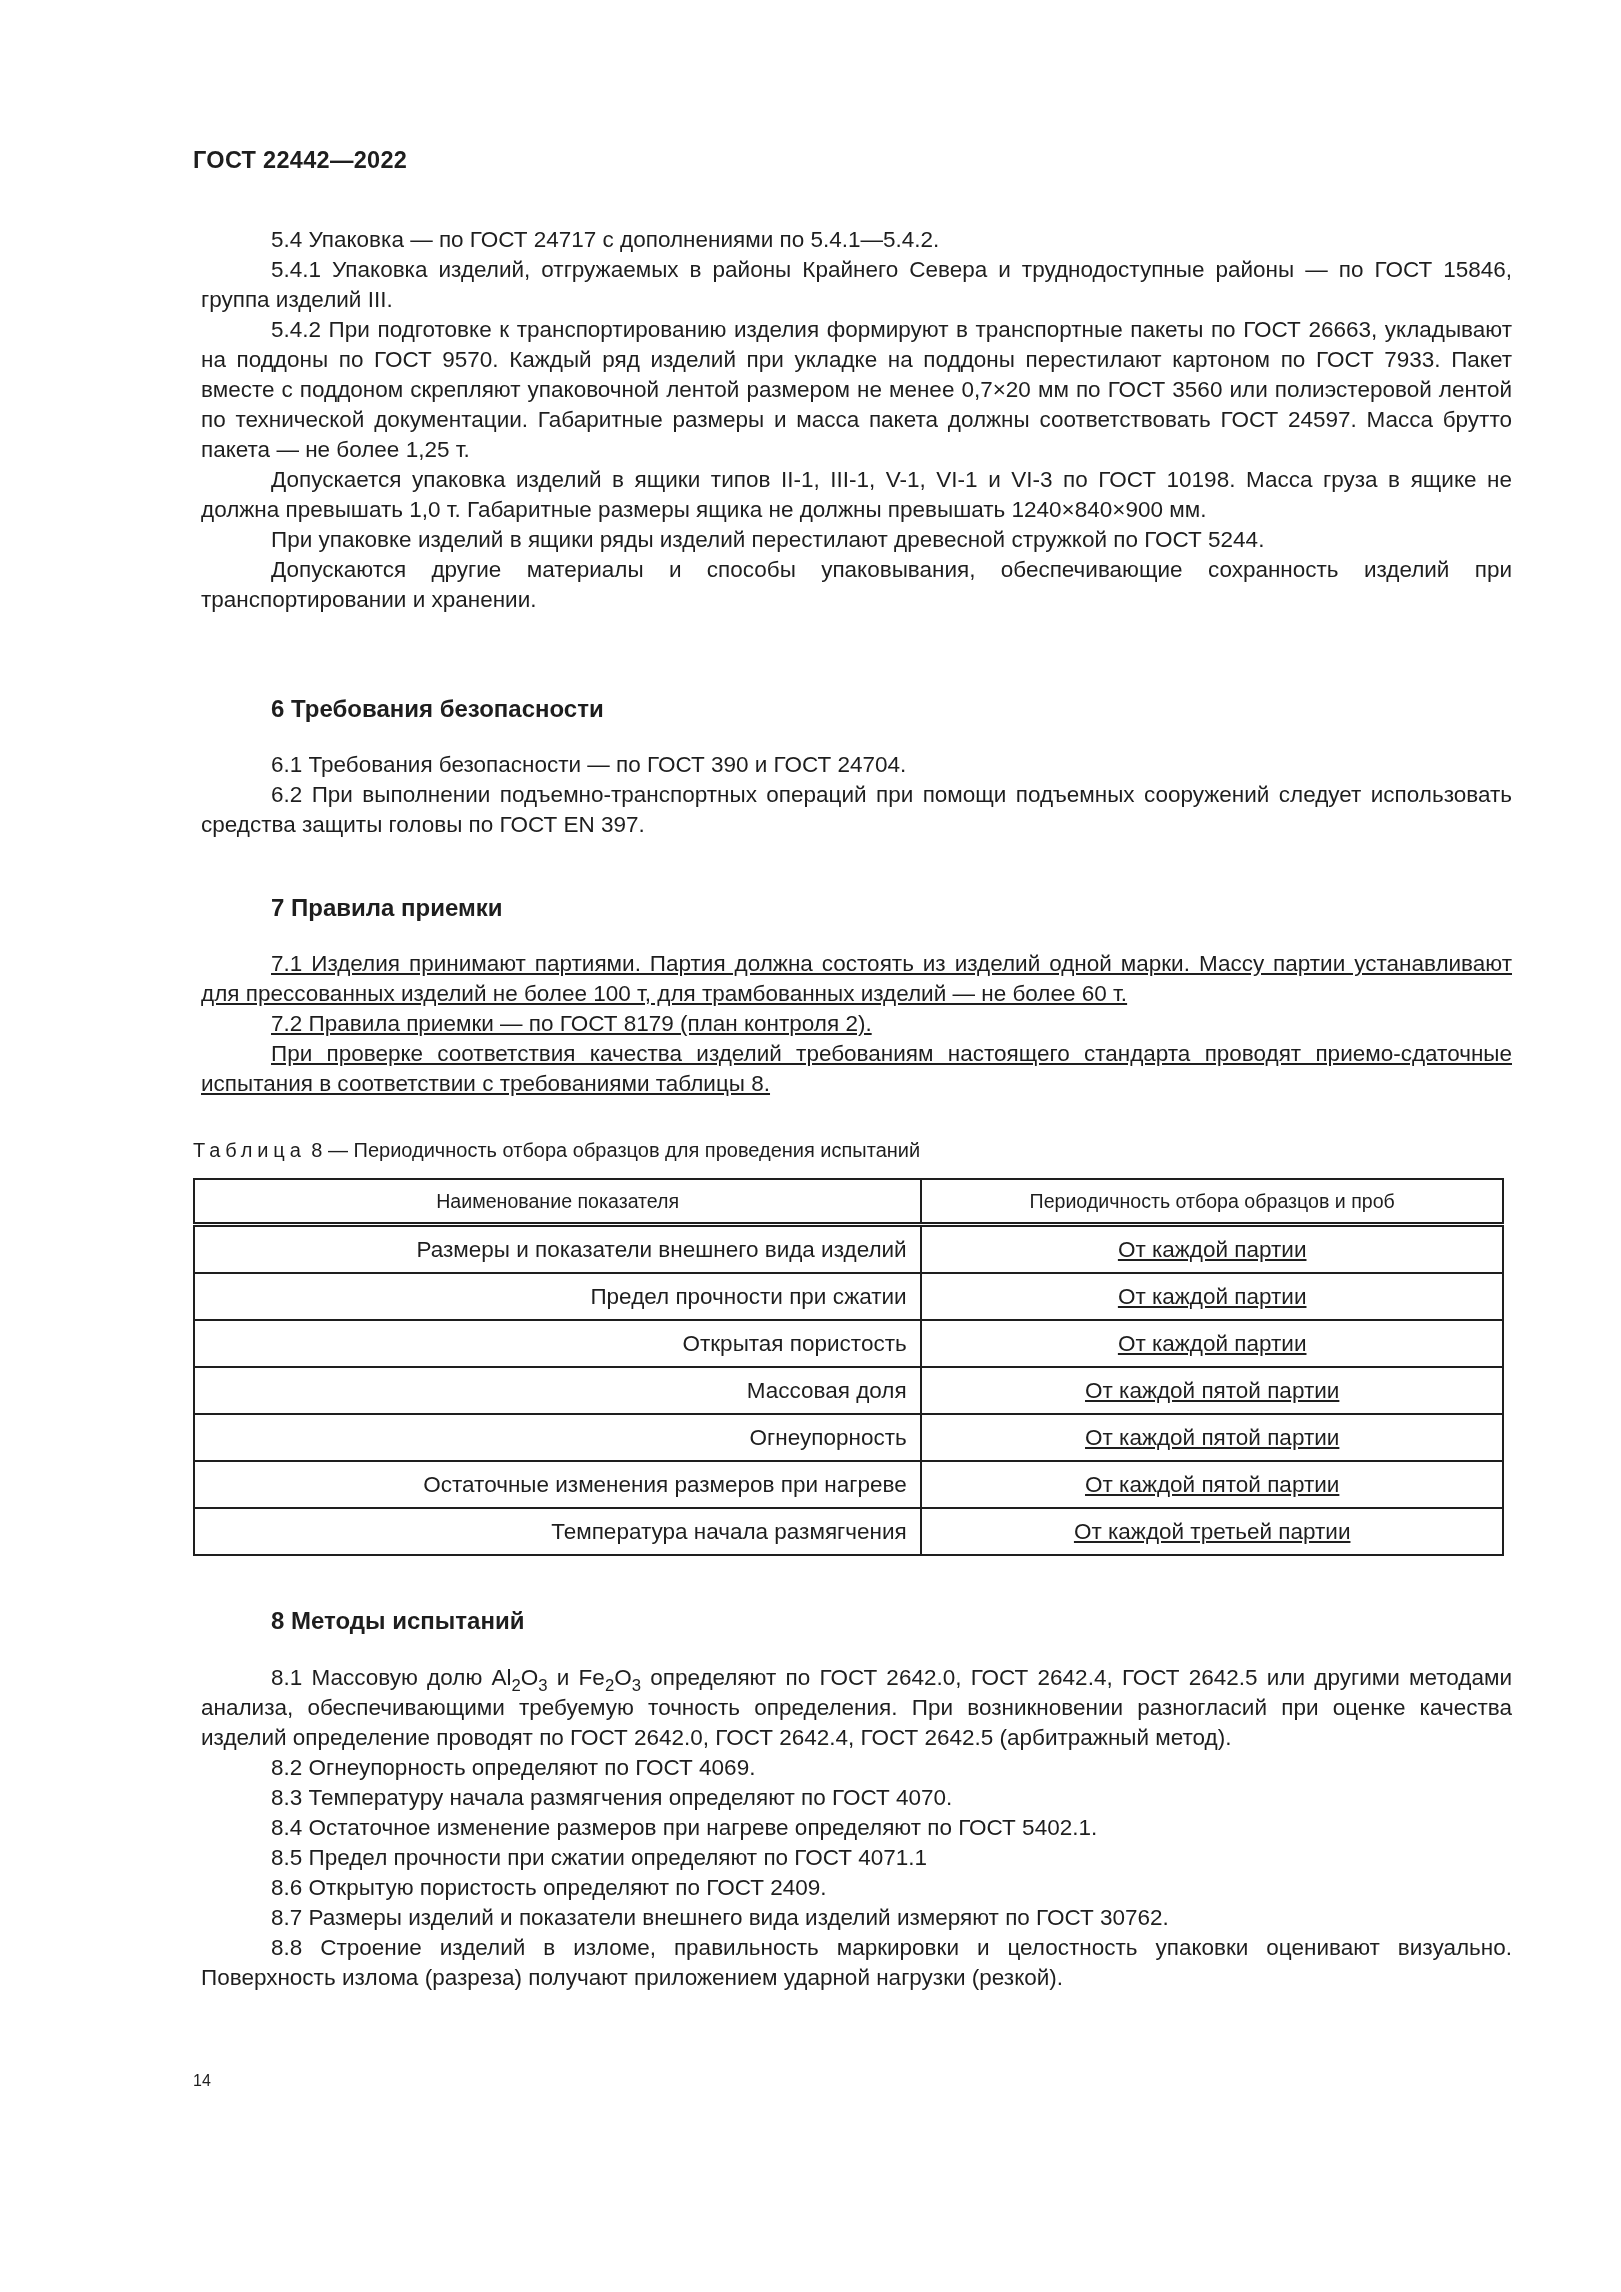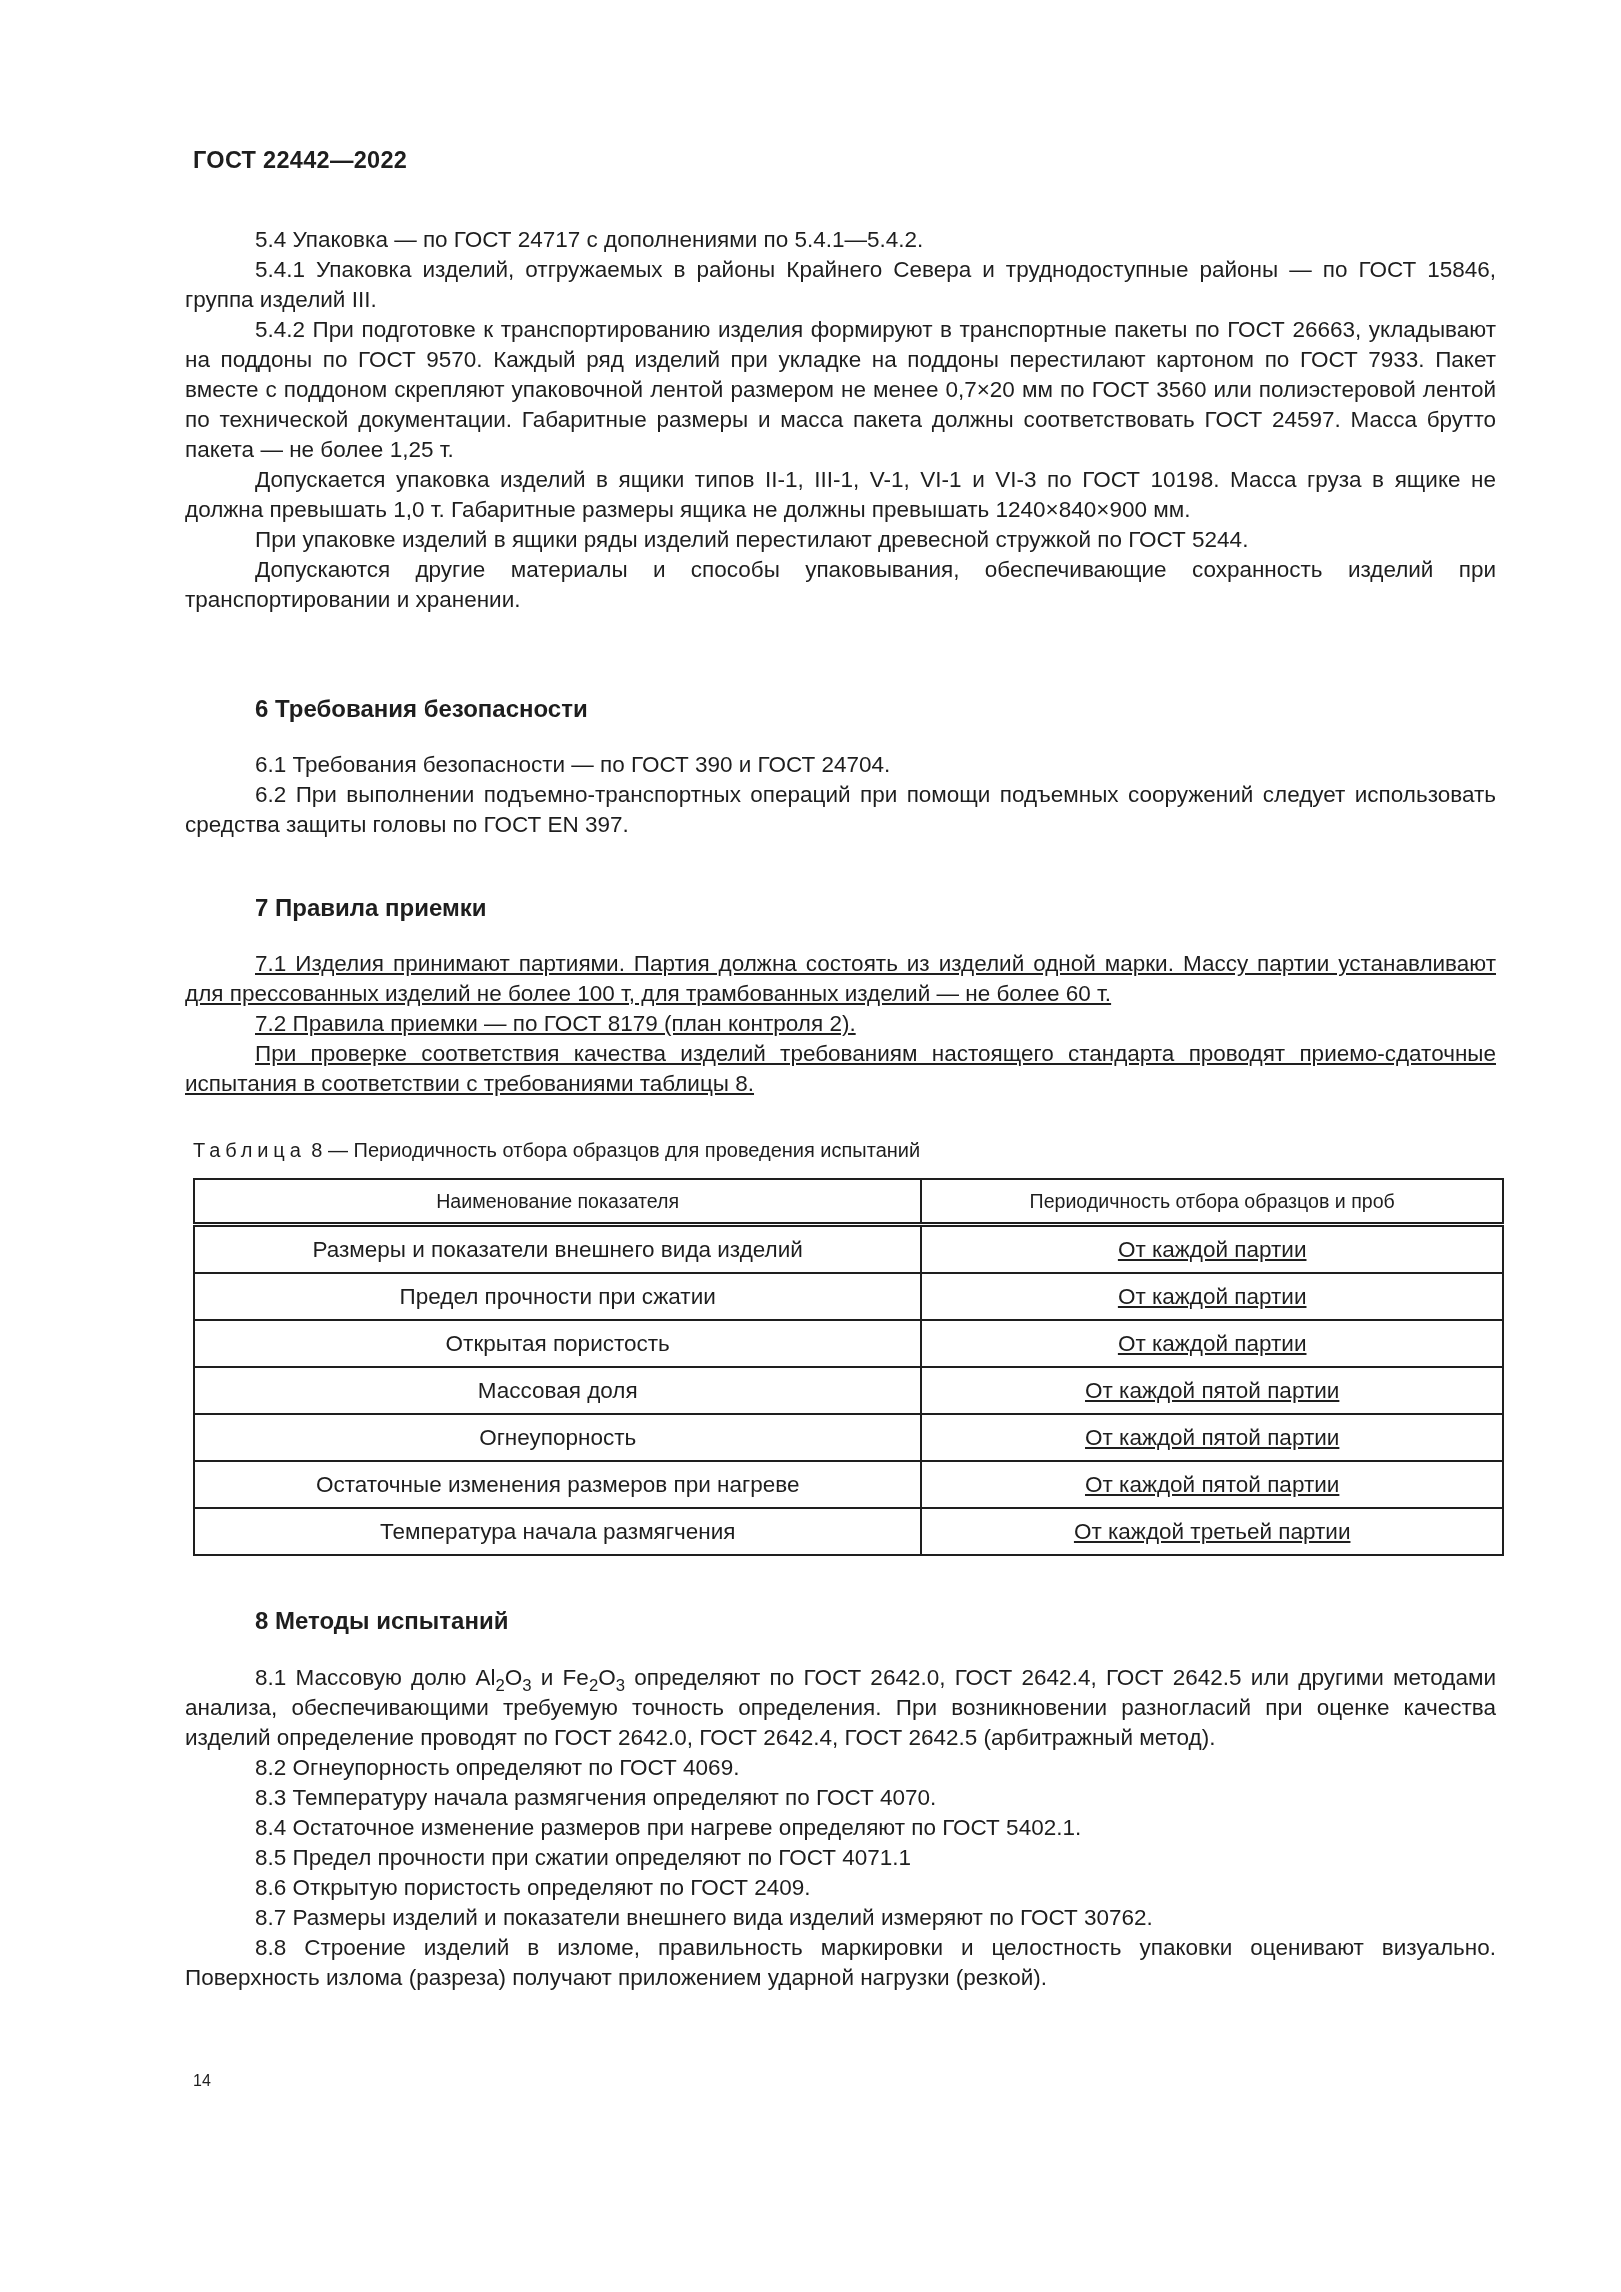--- a/index.html
+++ b/index.html
@@ -1,31 +1,31 @@
 <!DOCTYPE html>
 <html><head>
 <meta charset="utf-8">
 <style>
   html, body { margin: 0; padding: 0; background: #ffffff; }
   body { width: 1621px; height: 2293px; position: relative; overflow: hidden;
          font-family: "Liberation Sans", "DejaVu Sans", sans-serif; color: #1e1e1e; }
   .page-header { position: absolute; left: 193px; top: 147px; font-size: 23.5px; font-weight: bold; letter-spacing: 0.3px; }
-  .block { position: absolute; left: 185px; width: 1311px; }
+  .block { position: absolute; left: 201px; width: 1311px; }
   p.par { margin: 0; font-size: 22.5px; line-height: 30px; text-align: justify; text-indent: 70px; }
   h2.sec { margin: 0; font-size: 24px; font-weight: bold; padding-left: 70px; line-height: 33px; }
   sub { font-size: 16.7px; vertical-align: -5.9px; line-height: 0; }
   .caption { position: absolute; left: 193px; top: 1139px; font-size: 20px; }
   .caption .tlabel { letter-spacing: 4.9px; }
   table.t8 { position: absolute; left: 193px; top: 1178px; width: 1311px; border-collapse: collapse;
              border: 2.9px solid #1e1e1e; font-size: 22.5px; }
   table.t8 th { font-weight: normal; font-size: 19.6px; height: 42px; text-align: center;
                 border-left: 2px solid #1e1e1e; border-right: 2px solid #1e1e1e;
                 border-bottom: 5.9px double #1e1e1e; padding: 0 5.9px; }
   table.t8 td { height: 45px; border: 2px solid #1e1e1e; border-top-width: 2.9px; padding: 0 13.7px; }
-  table.t8 td.c1 { width: 698px; text-align: center; border-radius: 11px; }
+  table.t8 td.c1 { width: 698px; text-align: right; border-radius: 11px; }
   table.t8 td.c2 { text-align: center; text-decoration: underline; }
   table.t8 th.c1 { width: 698px; }
   .page-number { position: absolute; left: 193px; top: 2072px; font-size: 16px; }
 </style>
 </head>
 <body>
 
 <div class="page-header">ГОСТ 22442—2022</div>
 
 <div class="block" style="top:225px;">

